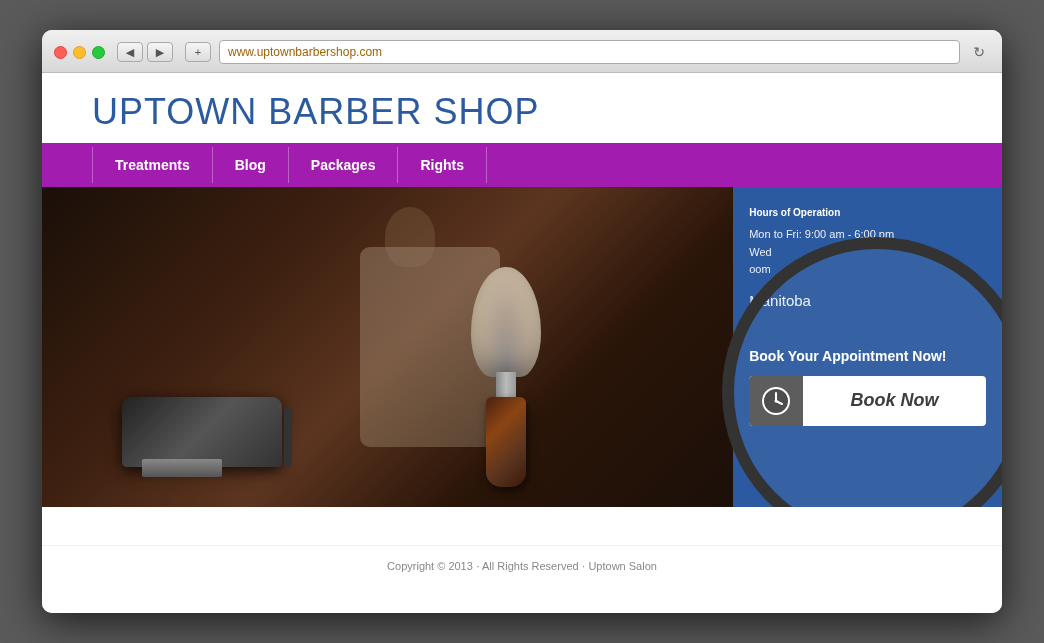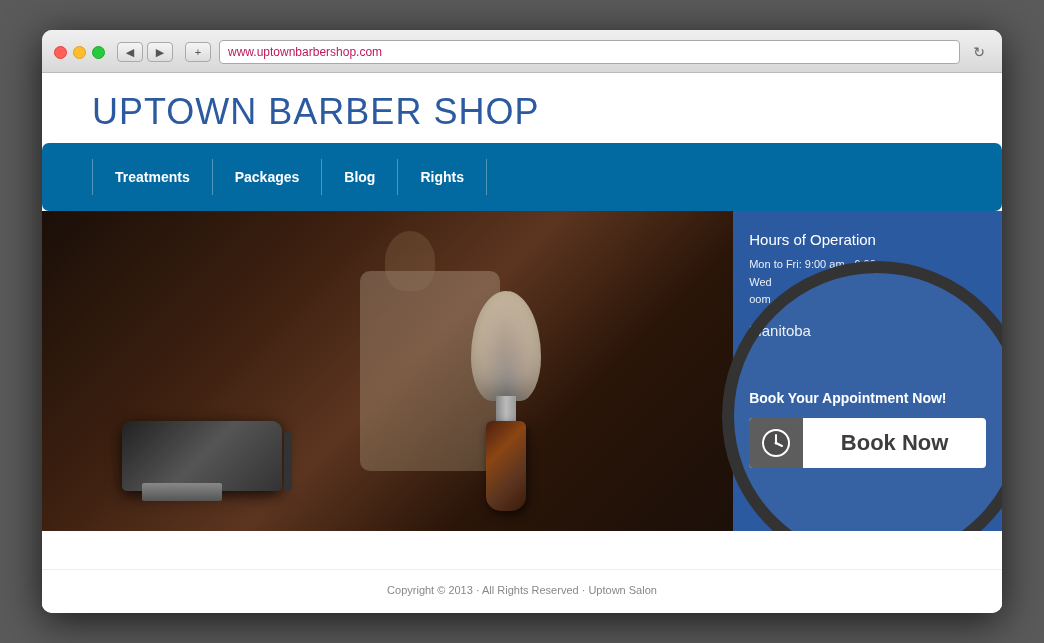--- a/index.html
+++ b/index.html
@@ -66,21 +66,21 @@
     }
 
     .address-bar {
       flex: 1;
       height: 24px;
       border: 1px solid #aaa;
       border-radius: 4px;
       background: white;
       padding: 0 8px;
       font-size: 12px;
-      color: #be185d;
+      color: #a16207;
       display: flex;
       align-items: center;
     }
 
     .refresh-btn {
       width: 22px;
       height: 22px;
       display: flex;
       align-items: center;
       justify-content: center;
@@ -105,23 +105,22 @@
     .site-title {
       font-size: 36px;
       font-weight: normal;
       color: #2c5aa0;
       letter-spacing: 1px;
       text-transform: uppercase;
     }
 
     .nav-bar {
       display: flex;
-      background: #0369a1;
-      padding: 16px 50px;
-      border-radius: 7px;
+      background: #a21caf;
+      padding: 4px 50px;
     }
 
     .nav-item {
       color: white;
       padding: 10px 22px;
       font-size: 14px;
       font-weight: bold;
       cursor: pointer;
       border-right: 1px solid rgba(255,255,255,0.3);
       text-decoration: none;
@@ -264,22 +263,22 @@
       right: 0;
       top: 0;
       width: 28%;
       height: 100%;
       background: #2c5aa0;
       padding: 20px 16px;
       color: white;
     }
 
     .hours-title {
-      font-size: 15px;
-      font-weight: normal;
+      font-size: 10px;
+      font-weight: bold;
       margin-bottom: 8px;
     }
 
     .hours-detail {
       font-size: 11px;
       line-height: 1.6;
       opacity: 0.9;
     }
 
     .address-detail {
@@ -317,25 +316,26 @@
       flex-shrink: 0;
     }
 
     .clock-icon {
       width: 32px;
       height: 32px;
     }
 
     .book-btn-text {
       flex: 1;
-      font-size: 22px;
+      font-size: 18px;
       font-weight: bold;
       color: #333;
       text-align: center;
       padding: 0 10px;
+      font-style: italic;
     }
 
     .footer {
       background: white;
       text-align: center;
       padding: 14px;
       font-size: 11px;
       color: #888;
       border-top: 1px solid #eee;
       margin-top: 38px;
@@ -392,22 +392,22 @@
   </div>
 
   <div class="browser-content">
 
     <div class="site-header">
       <div class="site-title">UPTOWN BARBER SHOP</div>
     </div>
 
     <nav class="nav-bar">
       <a class="nav-item">Treatments</a>
+      <a class="nav-item">Blog</a>
       <a class="nav-item">Packages</a>
-      <a class="nav-item">Blog</a>
       <a class="nav-item">Rights</a>
     </nav>
 
     <div class="hero-section">
 
       <div class="hero-image-container">
         <div class="hero-bg">
 
           <div class="bg-figure">
             <div class="bg-figure-head"></div>
@@ -432,21 +432,21 @@
         <div class="hours-title">Hours of Operation</div>
         <div class="hours-detail">
           <div>Mon to Fri: 9:00 am - 6:00 pm</div>
           <div>Wed</div>
           <div>oom</div>
         </div>
         <div class="address-detail">
           <div>Manitoba</div>
         </div>
 
-        <div style="margin-top: 46px;">
+        <div style="margin-top: 34px;">
           <div class="book-title">Book Your Appointment Now!</div>
           <button class="book-btn">
             <div class="book-btn-icon">
               <svg class="clock-icon" viewBox="0 0 32 32" fill="none" xmlns="http://www.w3.org/2000/svg">
                 <circle cx="16" cy="16" r="13" stroke="white" stroke-width="2" fill="#444"></circle>
                 <line x1="16" y1="8" x2="16" y2="16" stroke="white" stroke-width="2" stroke-linecap="round"></line>
                 <line x1="16" y1="16" x2="22" y2="19" stroke="white" stroke-width="2" stroke-linecap="round"></line>
                 <circle cx="16" cy="16" r="1.5" fill="white"></circle>
               </svg>
             </div>

